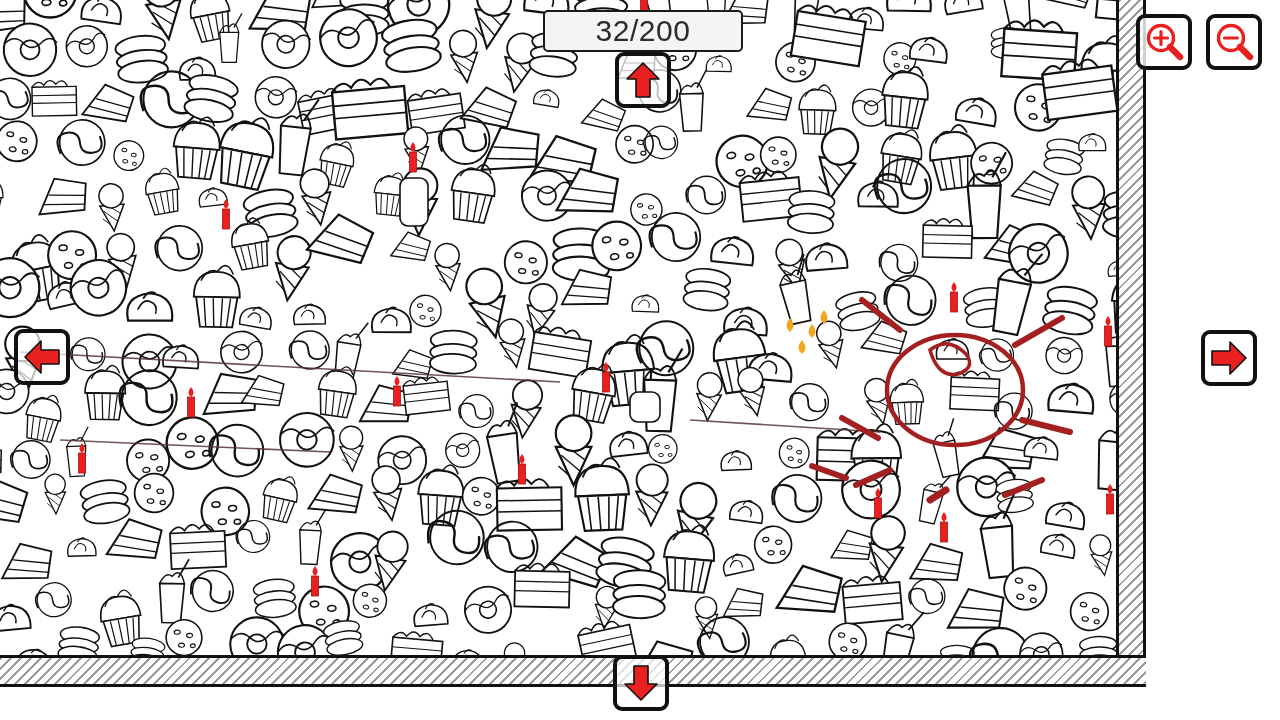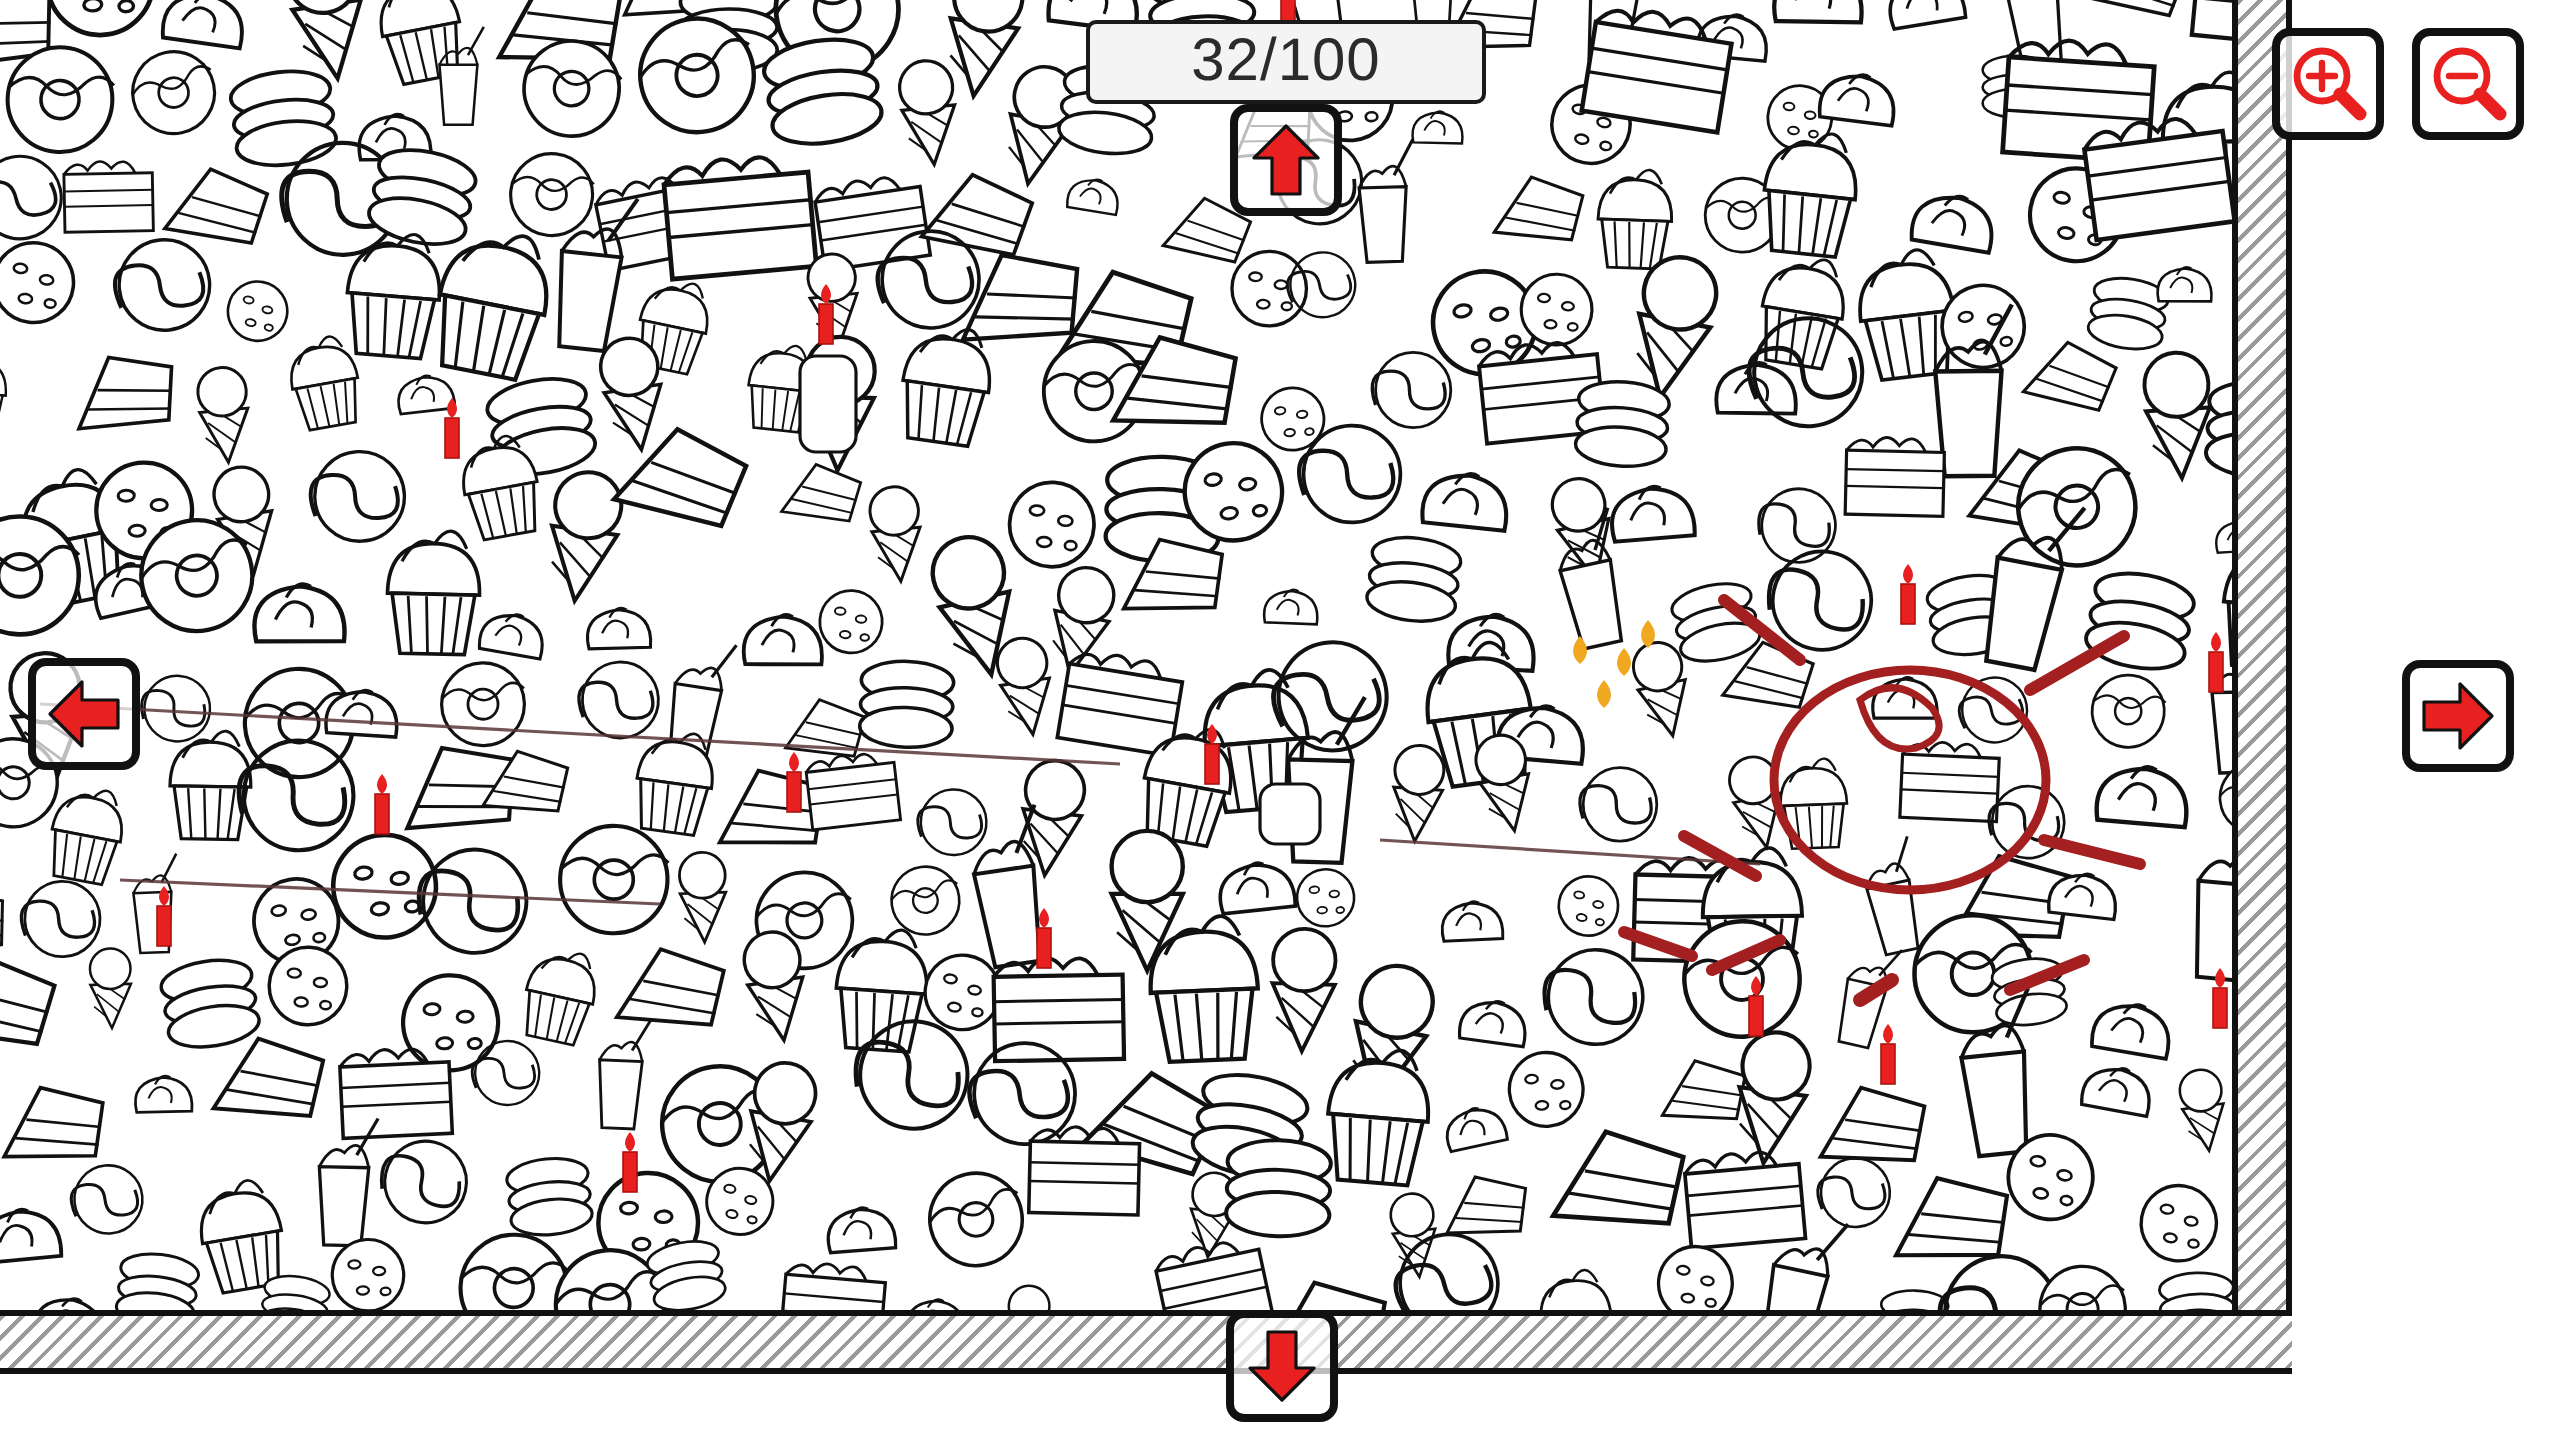--- a/index.html
+++ b/index.html
@@ -608,21 +608,21 @@
           <rect x="630" y="392" width="30" height="30" rx="8"></rect>
         </g>
       </svg>
     </div>
 
     <div class="hatch" id="hatch-right"></div>
     <div class="hatch" id="hatch-bottom"></div>
   </div>
 
   <div id="counter">
-    <span id="counter-text">32/100</span>
+    <span id="counter-text">32/200</span>
   </div>
 
   <div class="nav-btn" id="btn-up">
     <svg viewBox="0 0 40 40">
       <path d="M20 3 L36 19 L27 19 L27 37 L13 37 L13 19 L4 19 Z" fill="#e8201f" stroke="#111" stroke-width="1.6" stroke-linejoin="round"></path>
     </svg>
   </div>
 
   <div class="nav-btn" id="btn-down">
     <svg viewBox="0 0 40 40">

